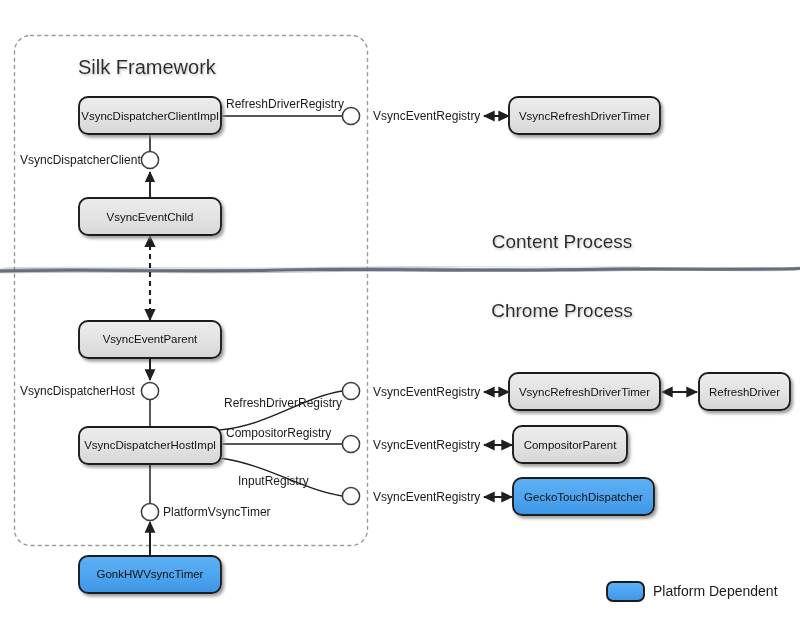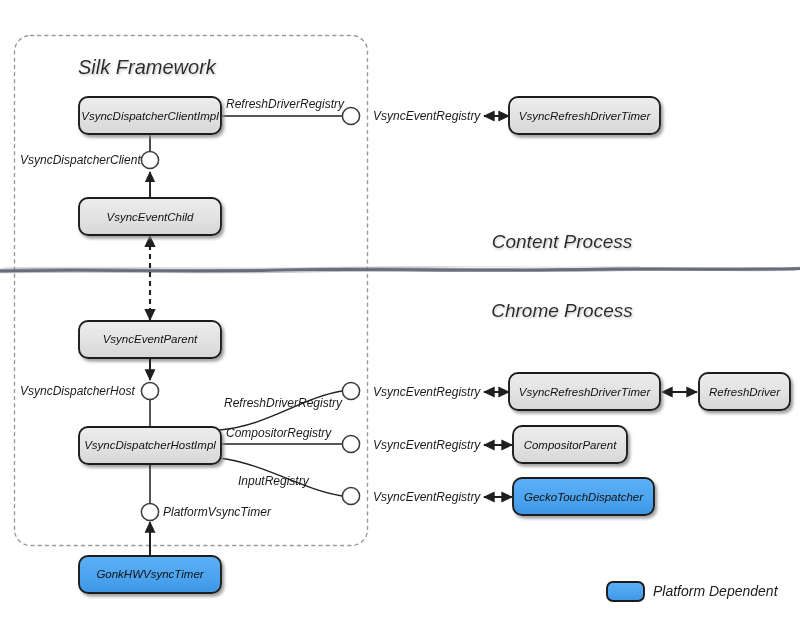--- a/index.html
+++ b/index.html
@@ -1,21 +1,21 @@
 <!DOCTYPE html>
 <html><head>
 <meta charset="utf-8">
 <style>
   html,body{margin:0;padding:0;background:#ffffff;}
   body{
     width:800px;height:640px;position:relative;overflow:hidden;
     font-family:"Liberation Sans","DejaVu Sans",sans-serif;
     color:#1a1a1a;
   }
-  #stage{position:absolute;inset:0;width:800px;height:640px;font-style:italic;}
+  #stage{position:absolute;inset:0;width:800px;height:640px;}
   svg#canvas{position:absolute;left:0;top:0;width:800px;height:640px;}
 
   .node-label{
     font-family:"Liberation Sans","DejaVu Sans",sans-serif;
     font-size:11.5px;fill:#111;text-anchor:middle;dominant-baseline:middle;
   }
   .edge-label{
     font-family:"Liberation Sans","DejaVu Sans",sans-serif;
     font-size:12px;fill:#1a1a1a;dominant-baseline:middle;
   }

